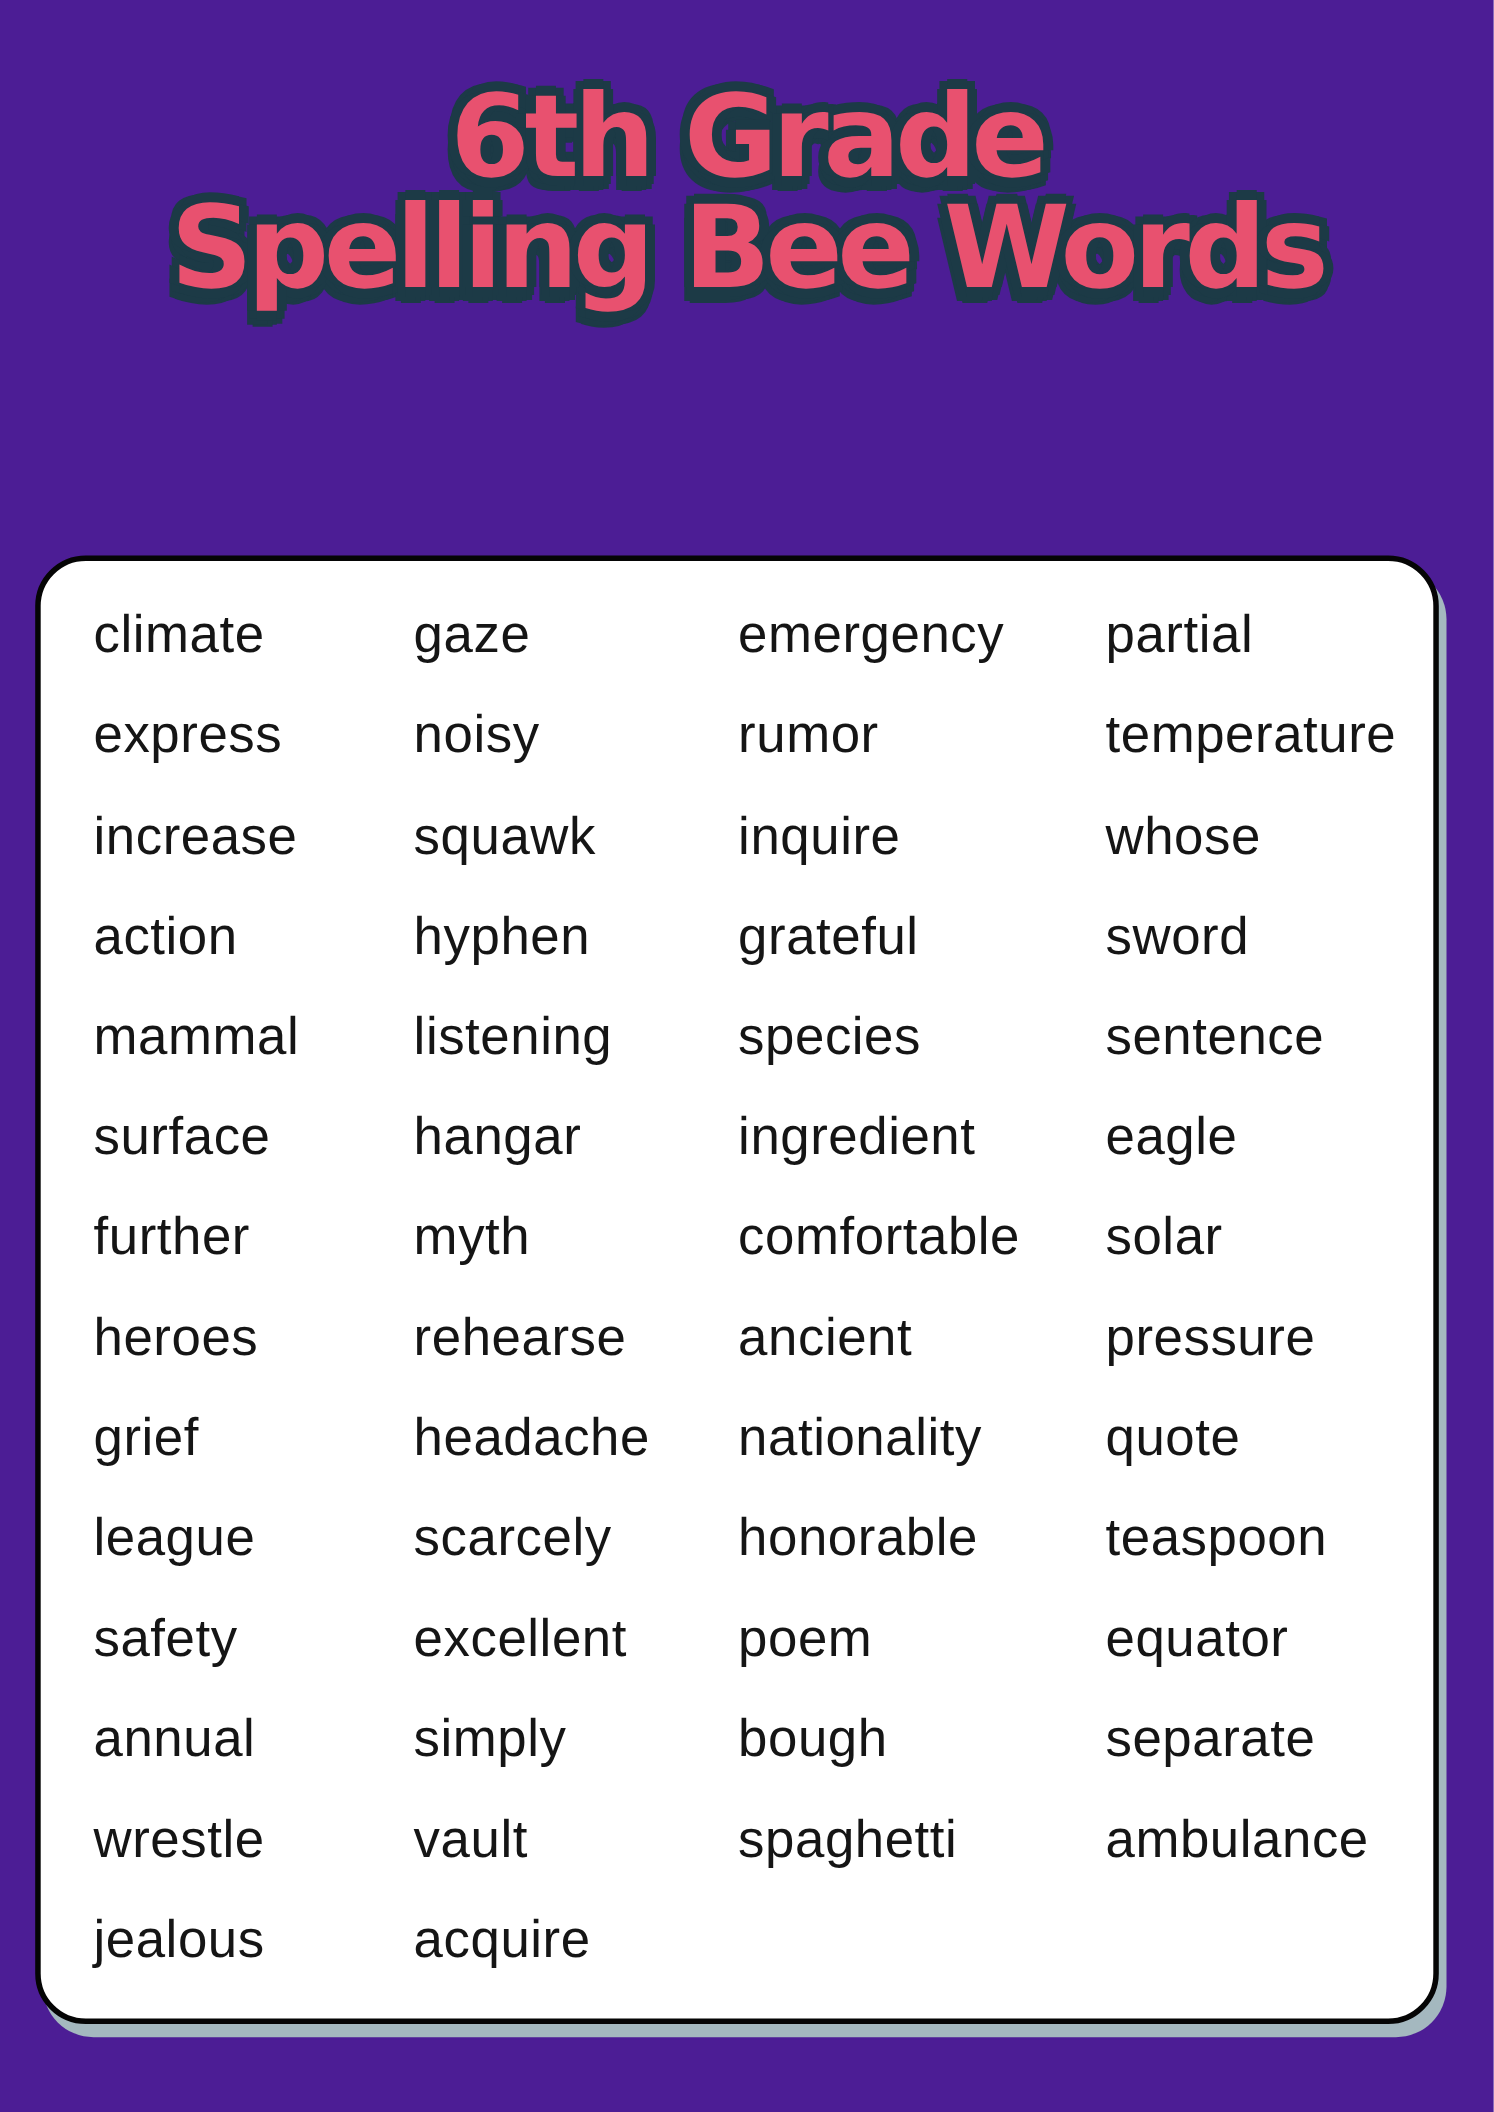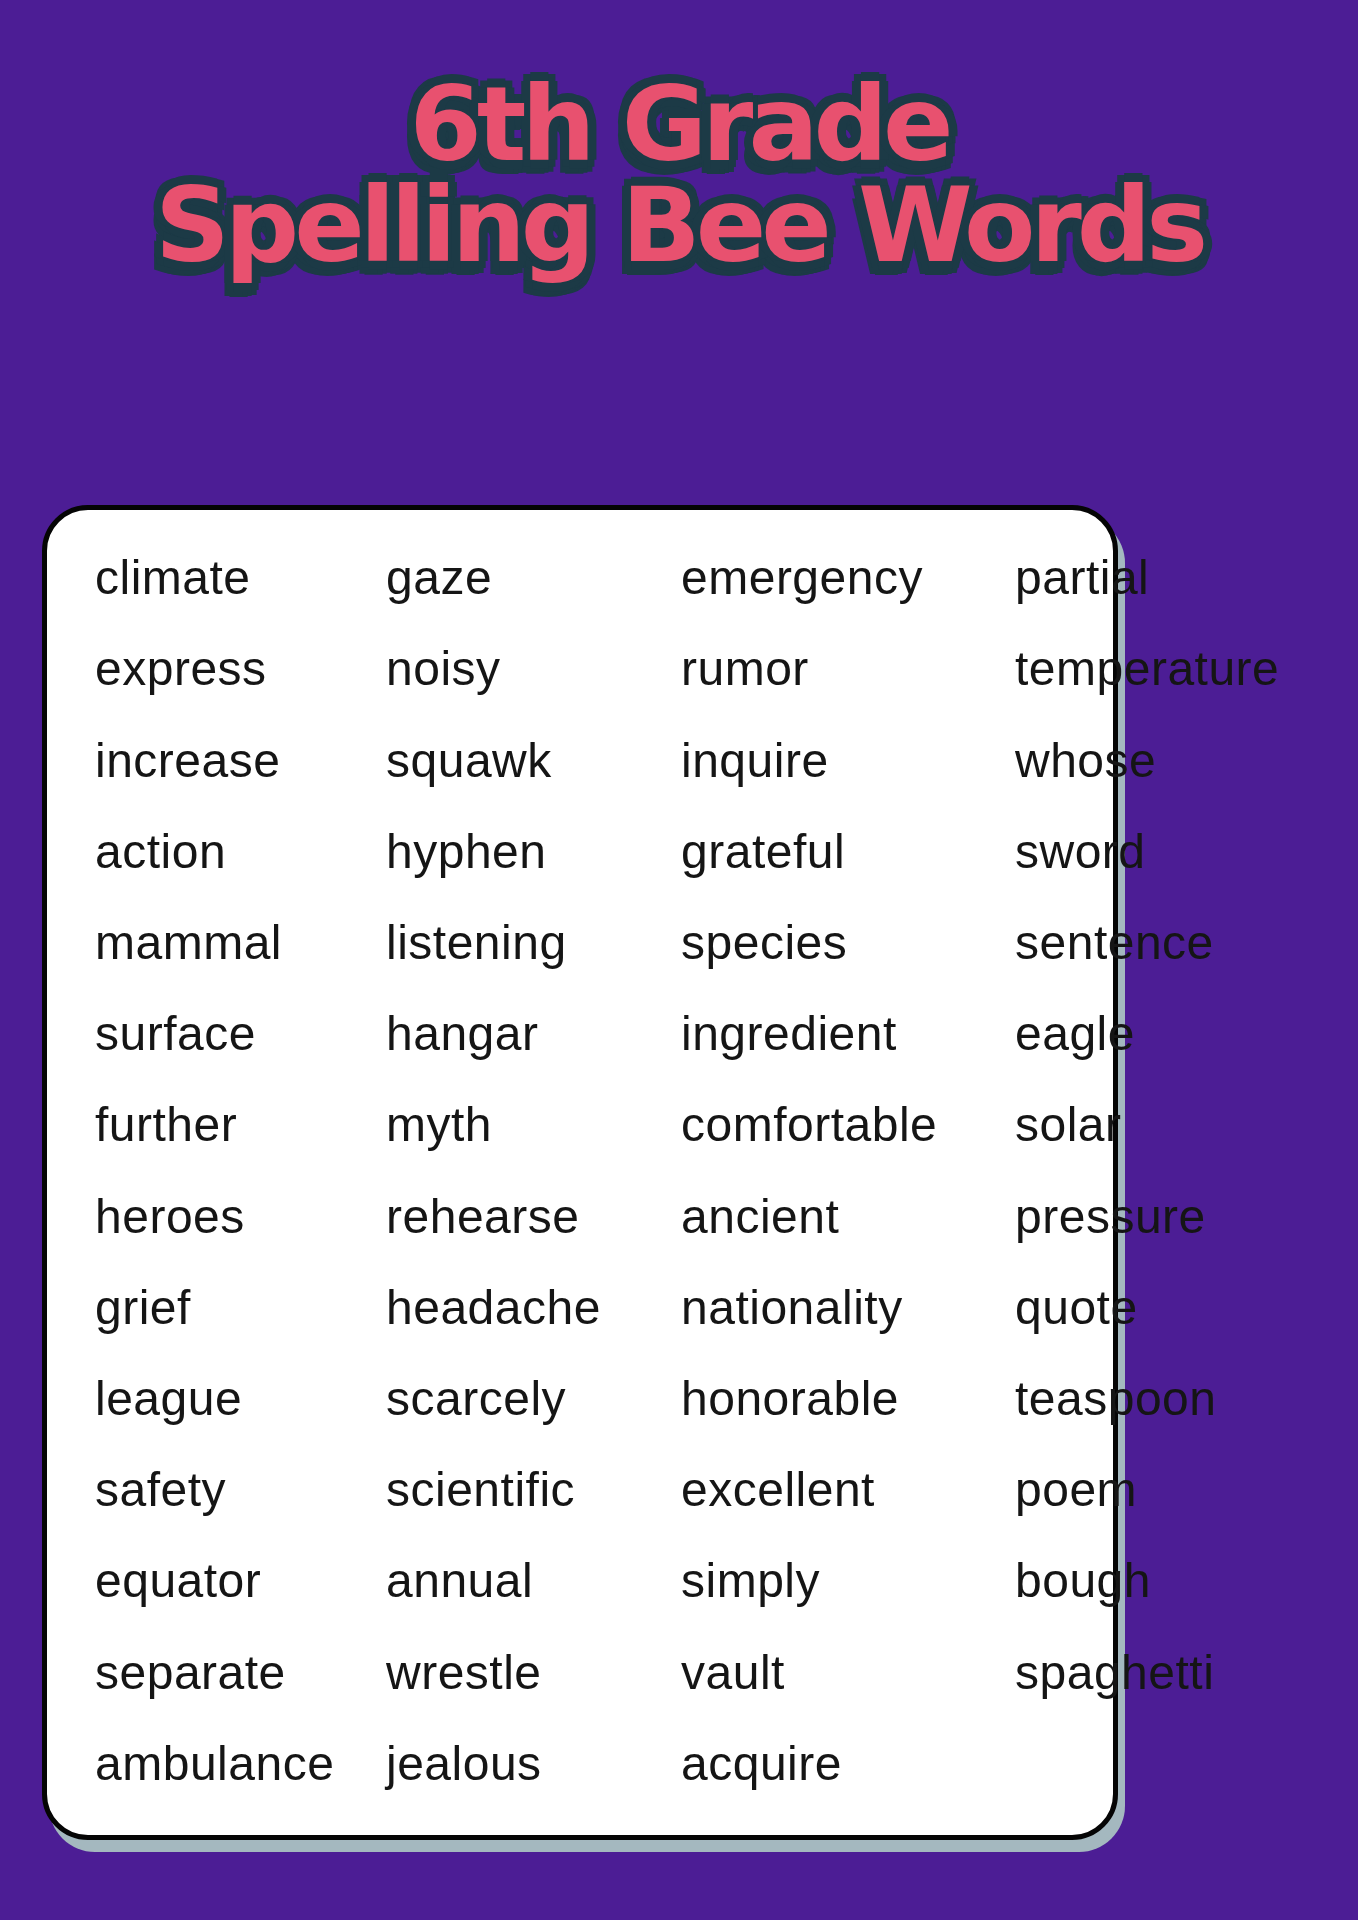--- a/index.html
+++ b/index.html
@@ -45,23 +45,23 @@
        7px  7px 0 #1C3A46,
       -9px 13px 0 #1C3A46,
       -4px 14px 0 #1C3A46,
        0   13px 0 #1C3A46,
        5px 12px 0 #1C3A46;
   }
 
   
   .word-card {
     position: absolute;
-    left: 42px;
+    left: 32px;
     top: 505px;
-    width: 1076px;
+    width: 1276px;
     height: 1335px;
     background: #ffffff;
     border: 5px solid #050505;
     border-radius: 46px;
     box-shadow: 7px 12px 0 0 #A4B8BF;
   }
   .word-grid {
     display: grid;
     grid-template-columns: 291px 295px 334px 1fr;
     grid-auto-rows: 1fr;
@@ -136,21 +136,20 @@
       <div class="word">headache</div>
       <div class="word">nationality</div>
 
       <div class="word">quote</div>
       <div class="word">league</div>
       <div class="word">scarcely</div>
       <div class="word">honorable</div>
 
       <div class="word">teaspoon</div>
       <div class="word">safety</div>
-      <div class="word">scientific</div>
       <div class="word">excellent</div>
 
       <div class="word">poem</div>
       <div class="word">equator</div>
       <div class="word">annual</div>
       <div class="word">simply</div>
 
       <div class="word">bough</div>
       <div class="word">separate</div>
       <div class="word">wrestle</div>

